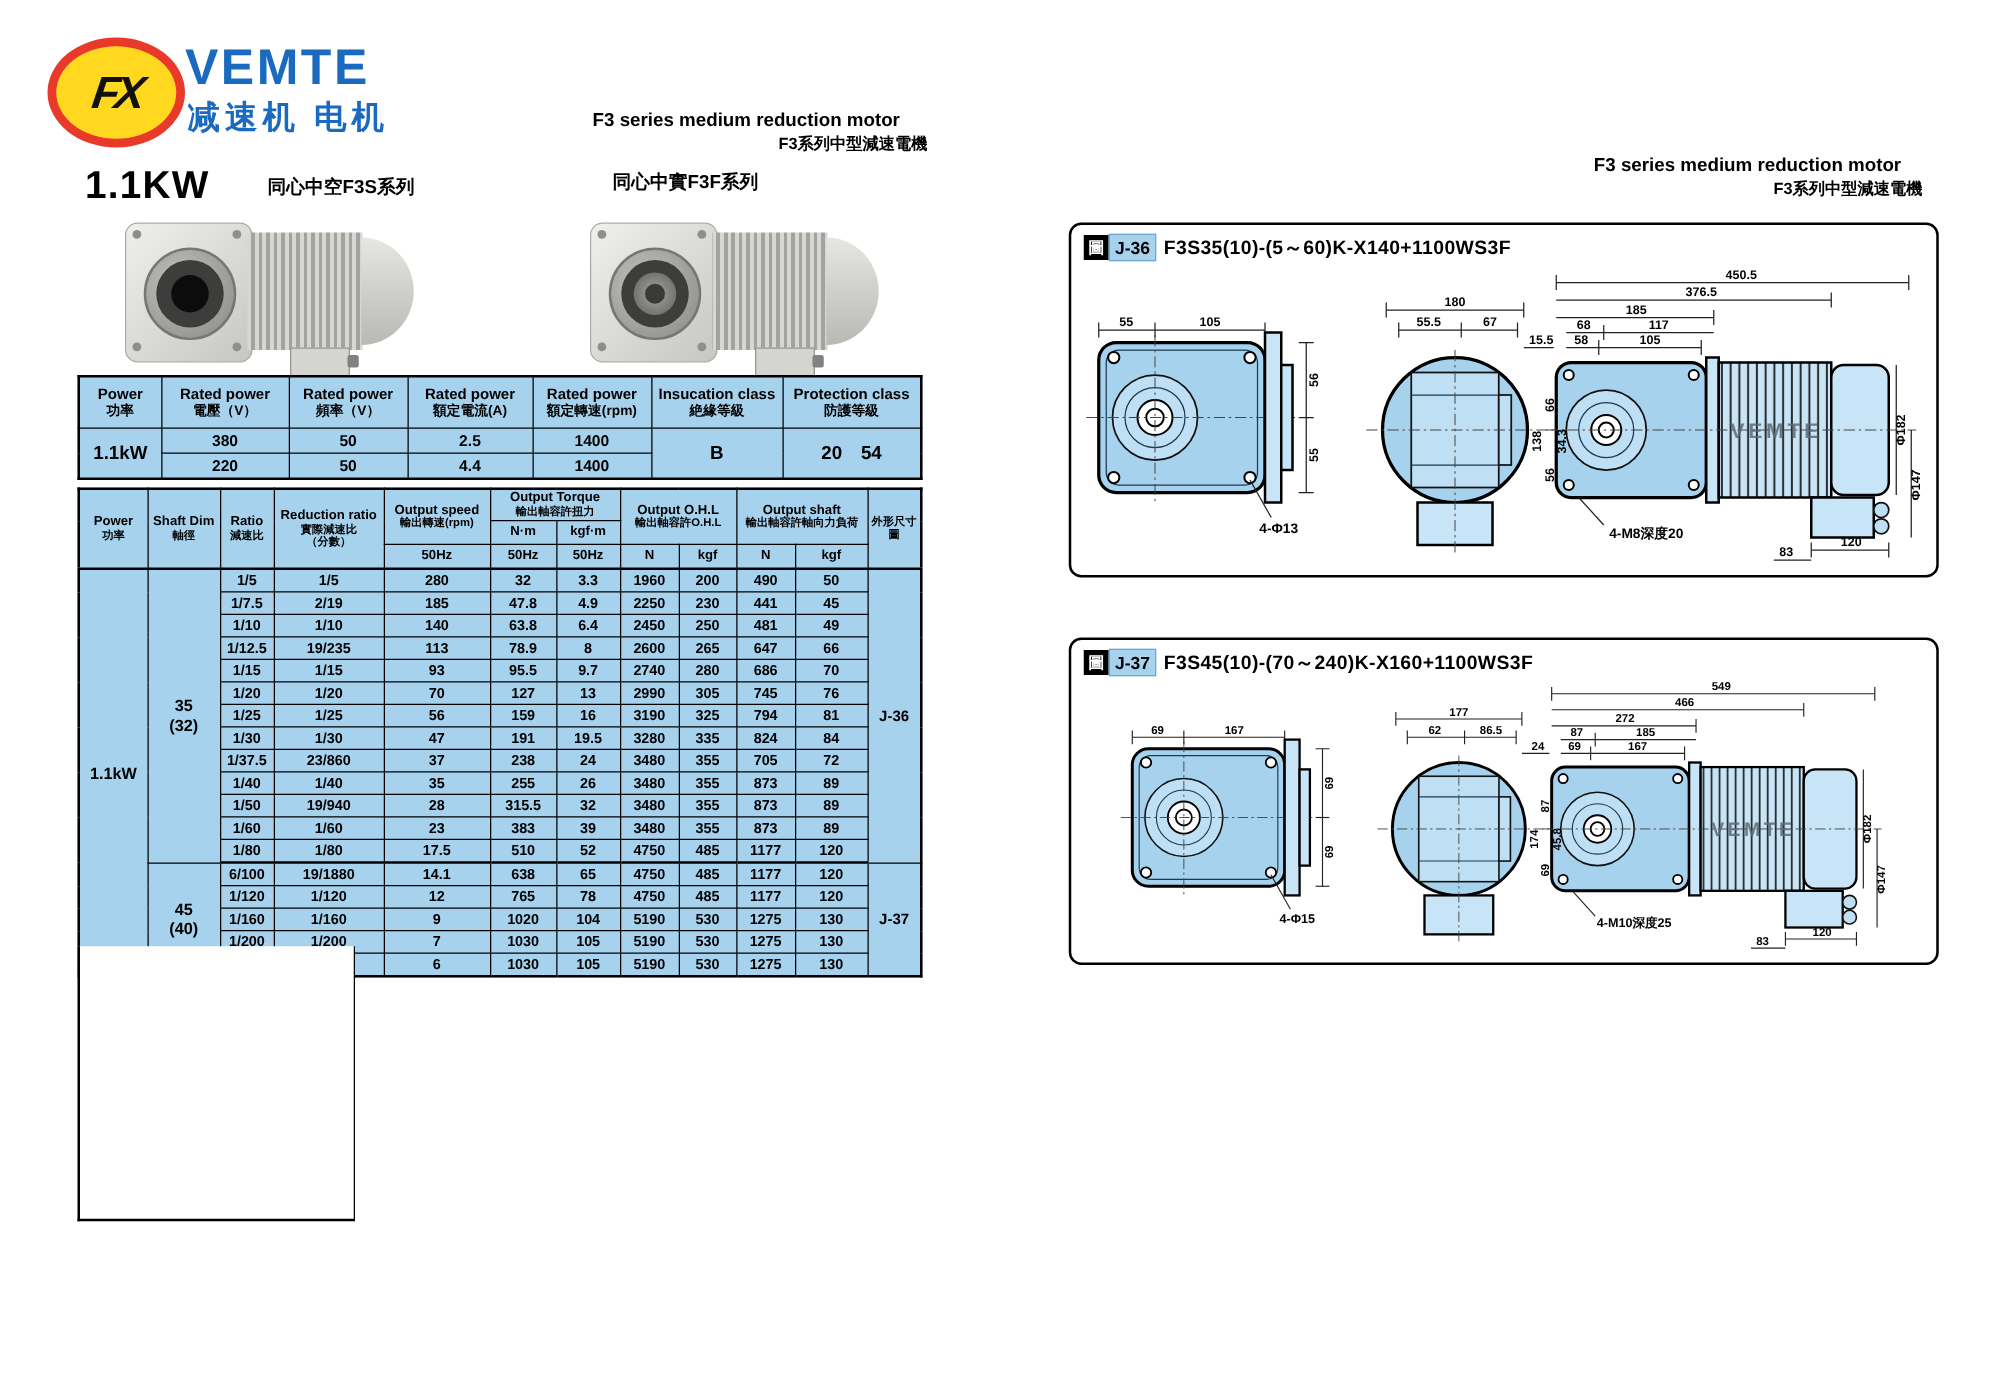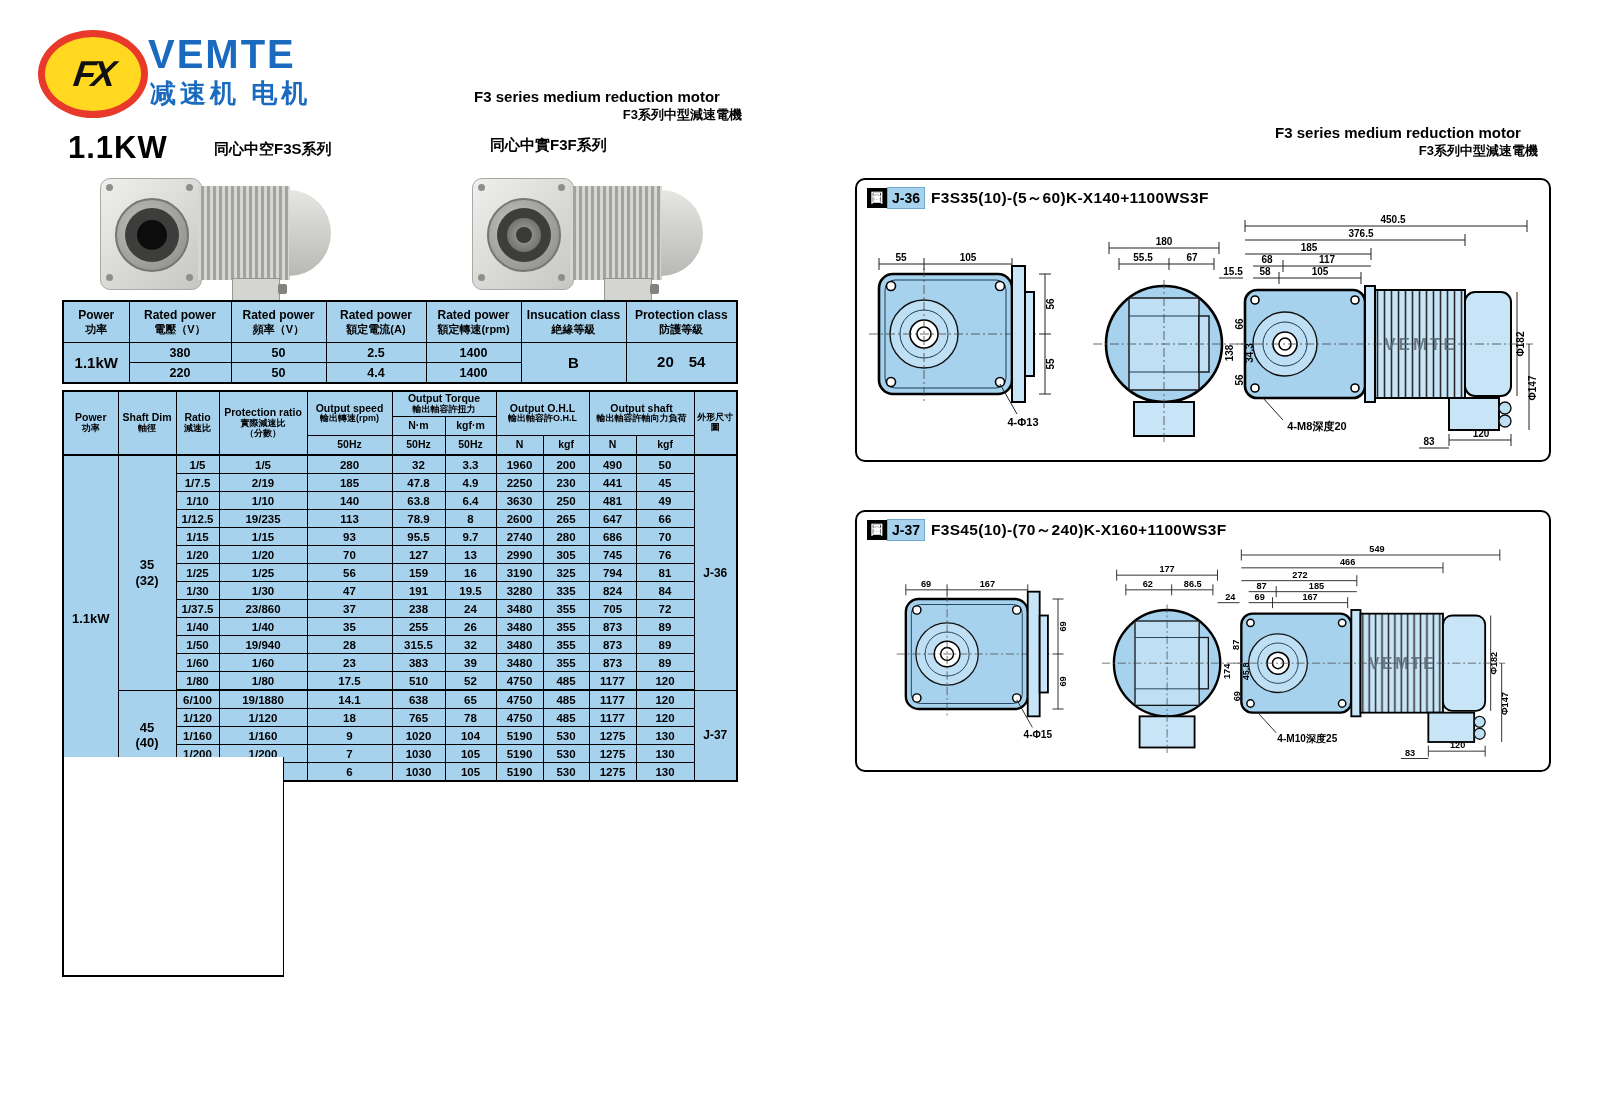--- a/index.html
+++ b/index.html
@@ -238,21 +238,21 @@
           </th>
         <th rowspan="3">
             <div>Shaft Dim</div>
             <div class="zh">軸徑</div>
           </th>
         <th rowspan="3">
             <div>Ratio</div>
             <div class="zh">減速比</div>
           </th>
         <th rowspan="3">
-            <div>Protection ratio</div>
+            <div>Reduction ratio</div>
             <div class="zh">實際減速比</div>
             <div class="zh">（分數）</div>
           </th>
         <th rowspan="2">
             <div>Output speed</div>
             <div class="zh">輸出轉速(rpm)</div>
           </th>
         <th colspan="2">
             <div>Output Torque</div>
             <div class="zh">輸出軸容許扭力</div>
@@ -311,21 +311,21 @@
           <td>230</td>
           <td>441</td>
           <td>45</td>
         </tr>
         <tr>
           <td>1/10</td>
           <td>1/10</td>
           <td>140</td>
           <td>63.8</td>
           <td>6.4</td>
-          <td>3630</td>
+          <td>2450</td>
           <td>250</td>
           <td>481</td>
           <td>49</td>
         </tr>
         <tr>
           <td>1/12.5</td>
           <td>19/235</td>
           <td>113</td>
           <td>78.9</td>
           <td>8</td>
@@ -445,21 +445,21 @@
           <td>65</td>
           <td>4750</td>
           <td>485</td>
           <td>1177</td>
           <td>120</td>
           <td rowspan="5" class="fcell">J-37</td>
         </tr>
         <tr>
           <td>1/120</td>
           <td>1/120</td>
-          <td>18</td>
+          <td>12</td>
           <td>765</td>
           <td>78</td>
           <td>4750</td>
           <td>485</td>
           <td>1177</td>
           <td>120</td>
         </tr>
         <tr>
           <td>1/160</td>
           <td>1/160</td>

